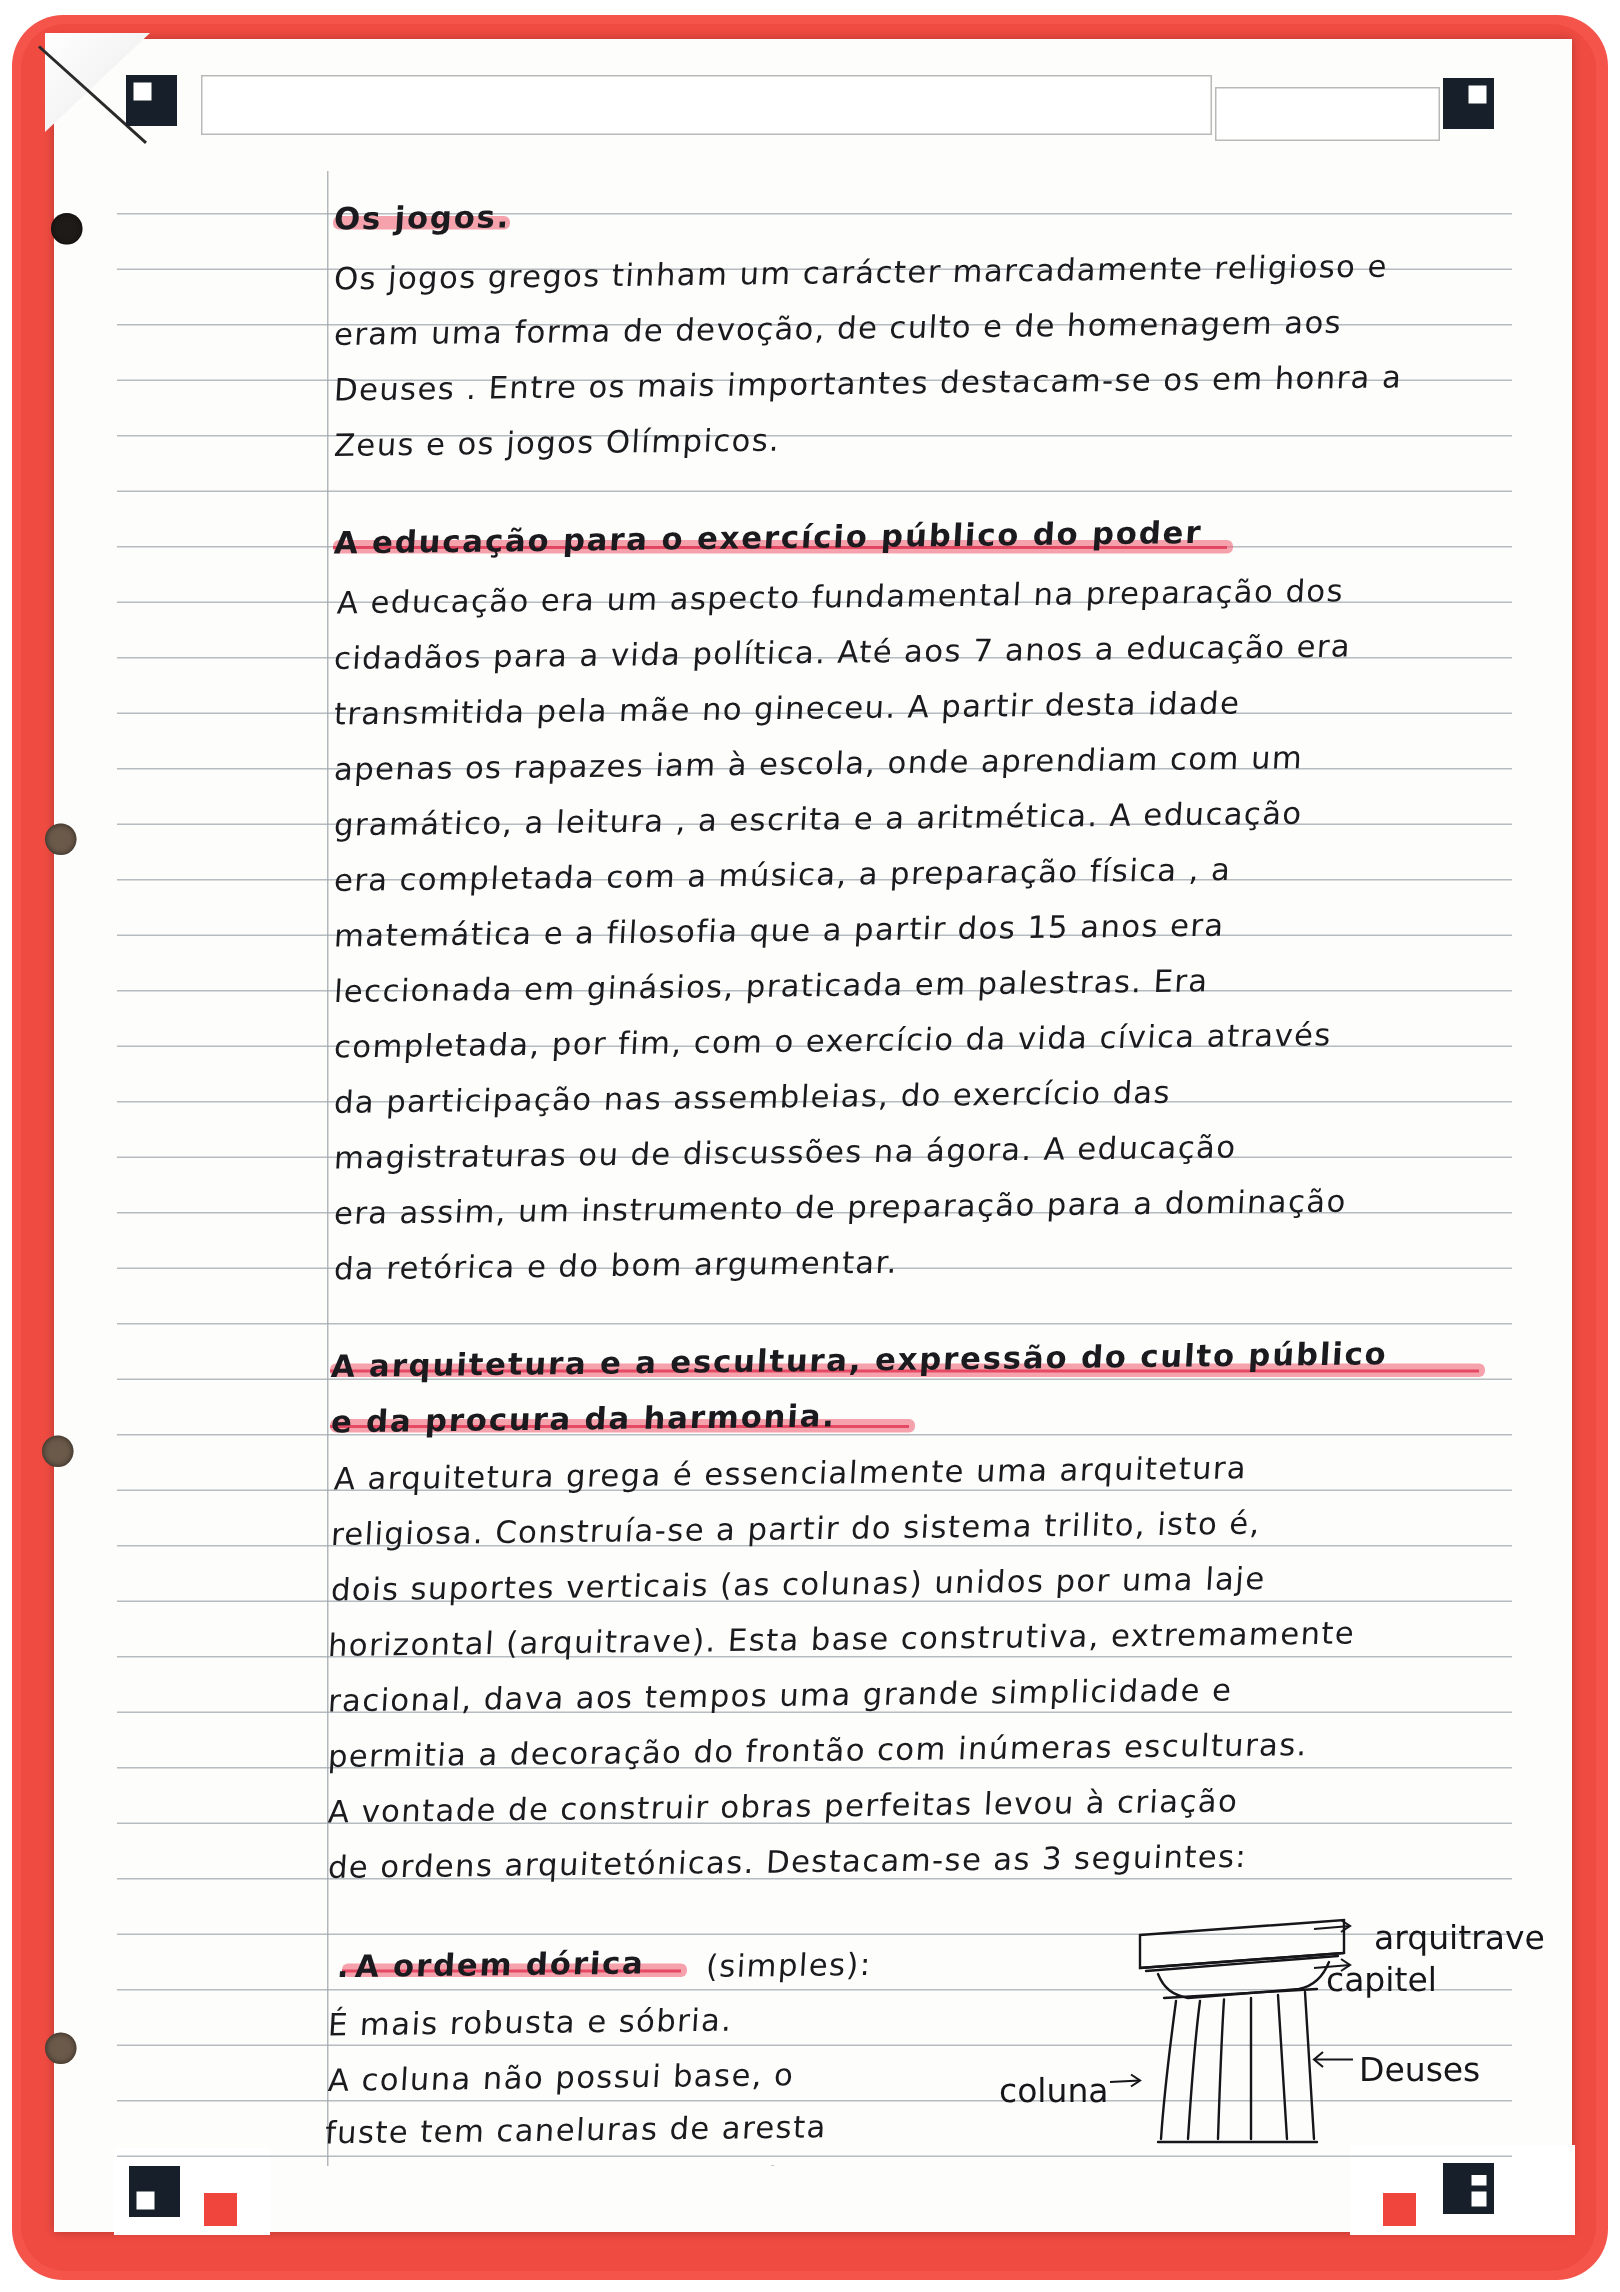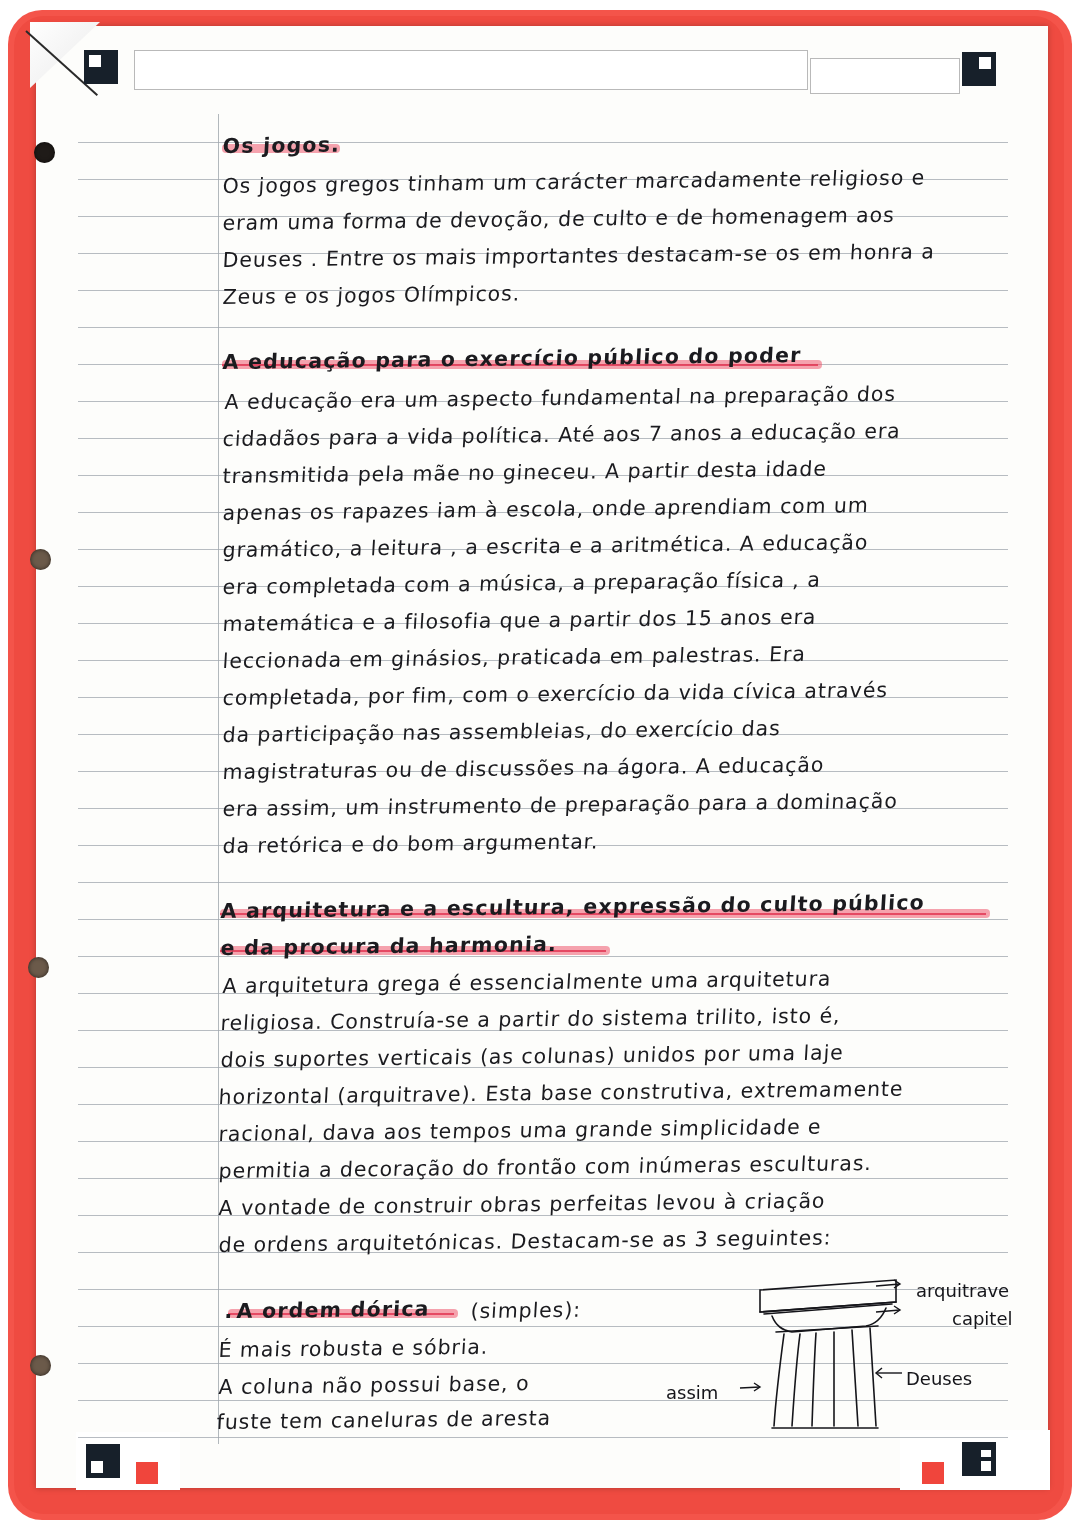--- a/index.html
+++ b/index.html
@@ -188,21 +188,21 @@
   .figure {
     position: absolute;
     left: 746px;
     top: 1268px;
     width: 170px;
     height: 172px;
   }
   .fig-label {
     position: absolute;
     font-family: "DejaVu Sans", sans-serif;
-    font-size: 18px;
+    font-size: 22px;
     color: #15151a;
     white-space: nowrap;
   }
 </style>
 </head>
 <body>
 
 <div class="page">
 
   <div class="orange-frame"></div>
@@ -366,29 +366,29 @@
       <g stroke="#15151a" stroke-width="1.4" fill="none">
         <path d="M2,12 L26,10"></path>
           <path d="M20,6 L26,10 L20,14"></path>
         <path d="M2,38 L26,36"></path>
           <path d="M20,32 L26,36 L20,40"></path>
       </g>
     </svg>
   </div>
 
   <div class="fig-label" style="left:916px; top:1280px;">arquitrave</div>
-  <div class="fig-label" style="left:952px; top:1308px;">capitel</div>
+  <div class="fig-label" style="left:884px; top:1308px;">capitel</div>
   <div class="fig-label" style="left:906px; top:1368px;">Deuses</div>
   <svg style="position:absolute; left:870px; top:1362px;" width="34" height="22" viewBox="0 0 34 22">
     <g stroke="#15151a" stroke-width="1.4" fill="none">
       <path d="M32,11 L6,11"></path>
         <path d="M12,6 L6,11 L12,16"></path>
     </g>
   </svg>
-  <div class="fig-label" style="left:666px; top:1382px;">assim</div>
+  <div class="fig-label" style="left:666px; top:1382px;">coluna</div>
   <svg style="position:absolute; left:738px; top:1378px;" width="30" height="20" viewBox="0 0 30 20">
     <g stroke="#15151a" stroke-width="1.4" fill="none">
       <path d="M2,10 L22,9"></path>
         <path d="M16,5 L22,9 L16,13"></path>
     </g>
   </svg>
 
 </div>
 
 </body></html>

